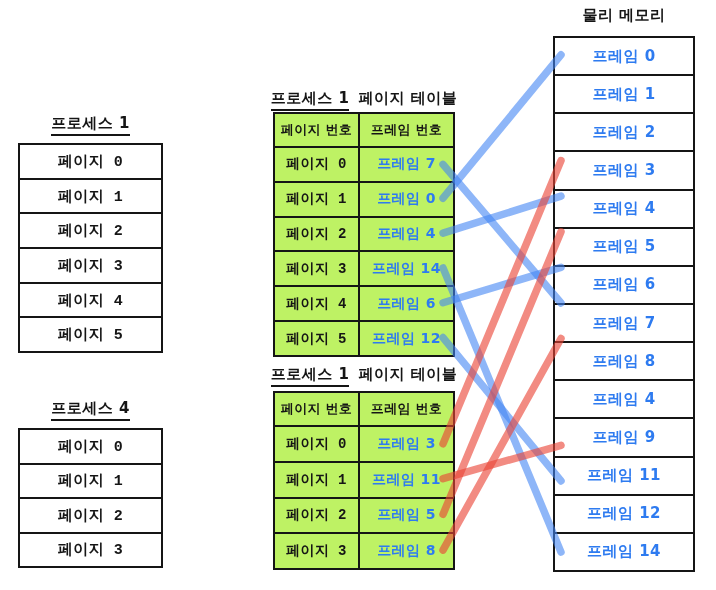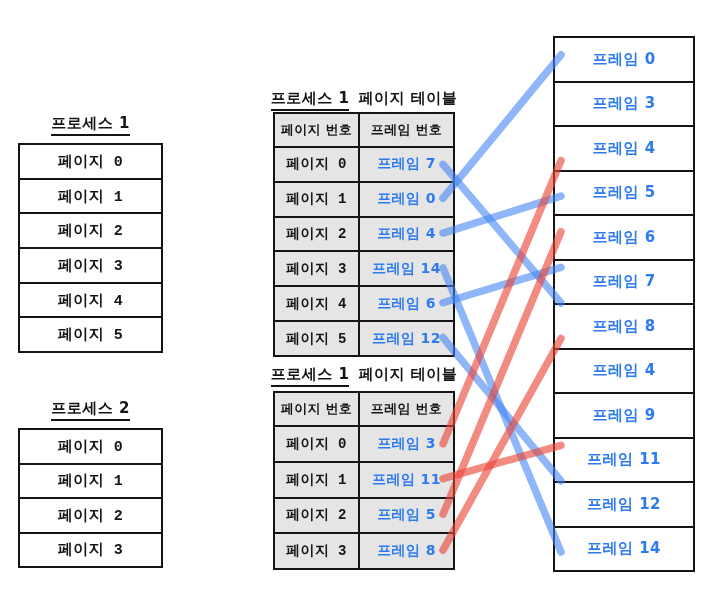--- a/index.html
+++ b/index.html
@@ -23,21 +23,21 @@
   .box .cell{
     flex:1;display:flex;align-items:center;justify-content:center;
     font-size:15px;font-weight:700;border-top:2.2px solid #151515;
     white-space:nowrap;letter-spacing:0.5px;
   }
   .box .cell:first-child{border-top:none;}
   .ink{color:#151515;font-family:Liberation Mono, monospace;}
   .blue{color:#2e7bf0;}
   
   .ptable{
-    position:absolute;border:2.6px solid #151515;background:#e5e5e5;
+    position:absolute;border:2.6px solid #151515;background:#bef264;
     display:flex;flex-direction:column;box-sizing:border-box;text-align:center;
   }
   .thead{display:flex;border-bottom:2.2px solid #151515;}
   .thead>div{
     display:flex;align-items:center;justify-content:center;
     font-size:13px;font-weight:700;white-space:nowrap;letter-spacing:0.3px;
   }
   .tbody{display:flex;flex-direction:column;flex:1;}
   .trow{flex:1;display:flex;border-top:2.2px solid #151515;}
   .trow:first-child{border-top:none;}
@@ -61,21 +61,21 @@
   <div class="box" id="p1-stack" style="left:18px;top:143px;width:145px;height:210px;">
       <div class="cell ink">페이지 0</div>
       <div class="cell ink">페이지 1</div>
       <div class="cell ink">페이지 2</div>
       <div class="cell ink">페이지 3</div>
       <div class="cell ink">페이지 4</div>
       <div class="cell ink">페이지 5</div>
     </div>
 
   <div class="abs title" style="left:18px;top:399px;width:145px;">
-    <span class="uline">프로세스 2</span>
+    <span class="uline">프로세스 4</span>
   </div>
   <div class="box" id="p2-stack" style="left:18px;top:428px;width:145px;height:140px;">
       <div class="cell ink">페이지 0</div>
       <div class="cell ink">페이지 1</div>
       <div class="cell ink">페이지 2</div>
       <div class="cell ink">페이지 3</div>
     </div>
 
   <div class="abs title" style="left:266px;top:89px;width:196px;">
     <span class="uline tsp">프로세스 1</span><span>페이지 테이블</span>
@@ -134,22 +134,27 @@
           <div class="c1 ink">페이지 2</div>
           <div class="c2 blue">프레임 5</div>
         </div>
         <div class="trow">
           <div class="c1 ink">페이지 3</div>
           <div class="c2 blue">프레임 8</div>
         </div>
       </div>
   </div>
 
+  <div class="abs title" style="left:553px;top:6px;width:142px;">
+    <span>물리 메모리</span>
+  </div>
   <div class="box" id="memory-box" style="left:553px;top:36px;width:142px;height:536px;">
       <div class="cell blue">프레임 0</div>
+      <div class="cell blue">프레임 1</div>
+      <div class="cell blue">프레임 2</div>
       <div class="cell blue">프레임 3</div>
       <div class="cell blue">프레임 4</div>
       <div class="cell blue">프레임 5</div>
       <div class="cell blue">프레임 6</div>
       <div class="cell blue">프레임 7</div>
       <div class="cell blue">프레임 8</div>
       <div class="cell blue">프레임 4</div>
       <div class="cell blue">프레임 9</div>
       <div class="cell blue">프레임 11</div>
       <div class="cell blue">프레임 12</div>

